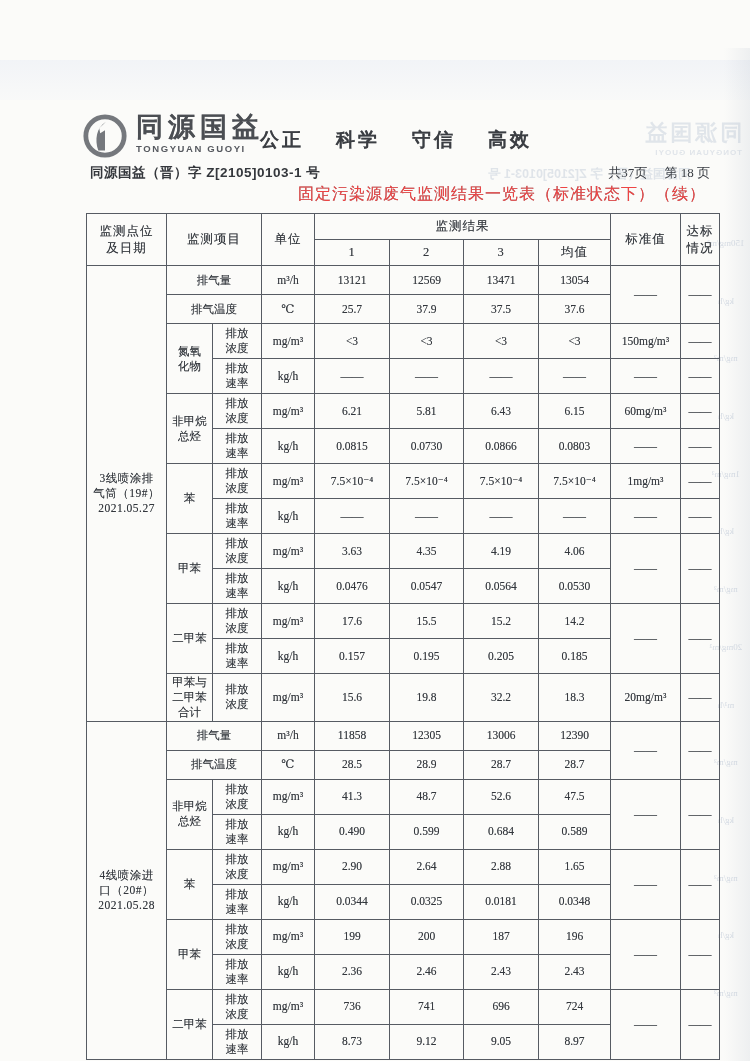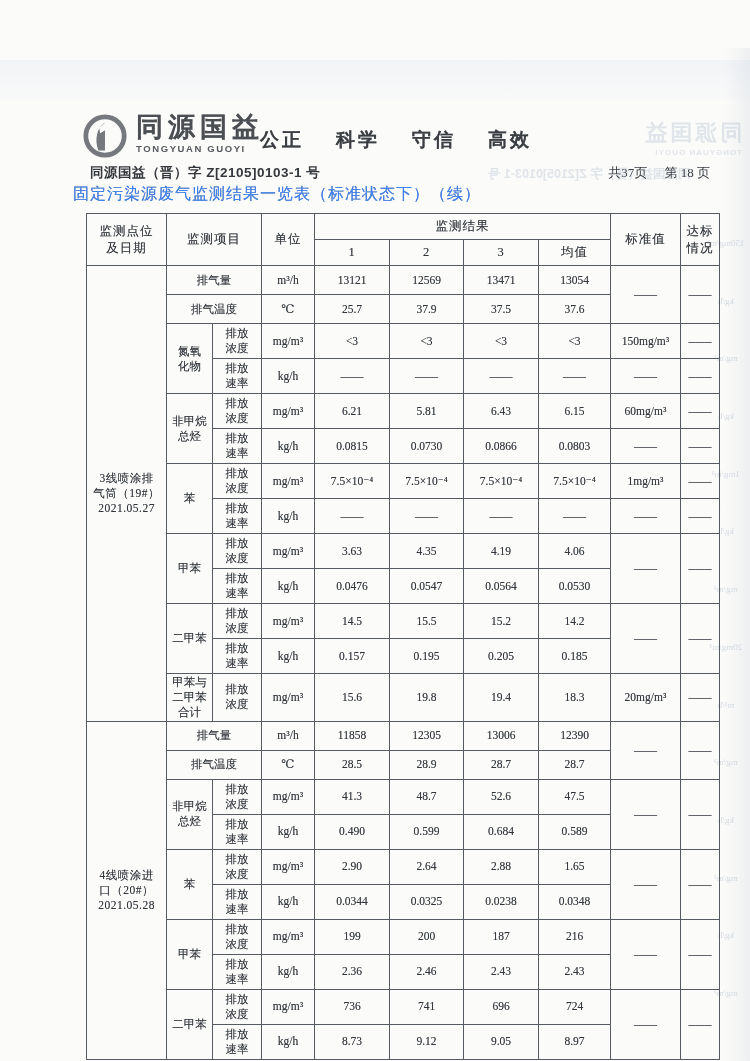--- a/index.html
+++ b/index.html
@@ -50,22 +50,22 @@
   }
   .doc-no{
     font-family:"Liberation Sans","DejaVu Sans",sans-serif;
     font-weight:bold;font-size:13.5px;color:#34373c;letter-spacing:0.5px;
   }
   .page-info{font-size:13px;color:#3a3e44;}
   .page-info span{margin-left:14px;}
 
   
   .title{
-    position:absolute;left:73px;top:136px;width:633px;text-align:left;
-    font-size:16px;color:#3b82f6;letter-spacing:1px;
+    position:absolute;left:73px;top:136px;width:633px;text-align:right;
+    font-size:16px;color:#ef4444;letter-spacing:1px;
     text-shadow:0 0 0.4px rgba(45,50,58,.6);
   }
 
   
   table.report{
     position:absolute;left:86px;top:165px;width:633px;
     border-collapse:collapse;table-layout:fixed;
   }
   table.report td{
     border:1px solid #565b63;
@@ -299,21 +299,21 @@
           <td class="al">0.0476</td>
           <td class="al">0.0547</td>
           <td class="al">0.0564</td>
           <td class="al">0.0530</td>
         </tr>
         <tr class="rk-m">
           <td rowspan="2">二甲苯</td>
           <td>排放
 浓度</td>
           <td>mg/m³</td>
-          <td class="al">14.5</td>
+          <td class="al">17.6</td>
           <td class="al">15.5</td>
           <td class="al">15.2</td>
           <td class="al">14.2</td>
           <td rowspan="2">——</td>
           <td rowspan="2">——</td>
         </tr>
         <tr class="rk-m">
           <td>排放
 速率</td>
           <td>kg/h</td>
@@ -324,21 +324,21 @@
         </tr>
         <tr class="rk-t">
           <td>甲苯与
 二甲苯
 合计</td>
           <td>排放
 浓度</td>
           <td>mg/m³</td>
           <td class="al">15.6</td>
           <td class="al">19.8</td>
-          <td class="al">19.4</td>
+          <td class="al">32.2</td>
           <td class="al">18.3</td>
           <td>20mg/m³</td>
           <td>——</td>
         </tr>
         <tr class="rk-s">
           <td rowspan="10" class="al pt">4线喷涂进
 口（20#）
 2021.05.28</td>
           <td colspan="2">排气量</td>
           <td>m³/h</td>
@@ -390,32 +390,32 @@
           <td class="al">1.65</td>
           <td rowspan="2">——</td>
           <td rowspan="2">——</td>
         </tr>
         <tr class="rk-m">
           <td>排放
 速率</td>
           <td>kg/h</td>
           <td class="al">0.0344</td>
           <td class="al">0.0325</td>
-          <td class="al">0.0238</td>
+          <td class="al">0.0181</td>
           <td class="al">0.0348</td>
         </tr>
         <tr class="rk-m">
           <td rowspan="2">甲苯</td>
           <td>排放
 浓度</td>
           <td>mg/m³</td>
           <td class="al">199</td>
           <td class="al">200</td>
           <td class="al">187</td>
-          <td class="al">216</td>
+          <td class="al">196</td>
           <td rowspan="2">——</td>
           <td rowspan="2">——</td>
         </tr>
         <tr class="rk-m">
           <td>排放
 速率</td>
           <td>kg/h</td>
           <td class="al">2.36</td>
           <td class="al">2.46</td>
           <td class="al">2.43</td>

